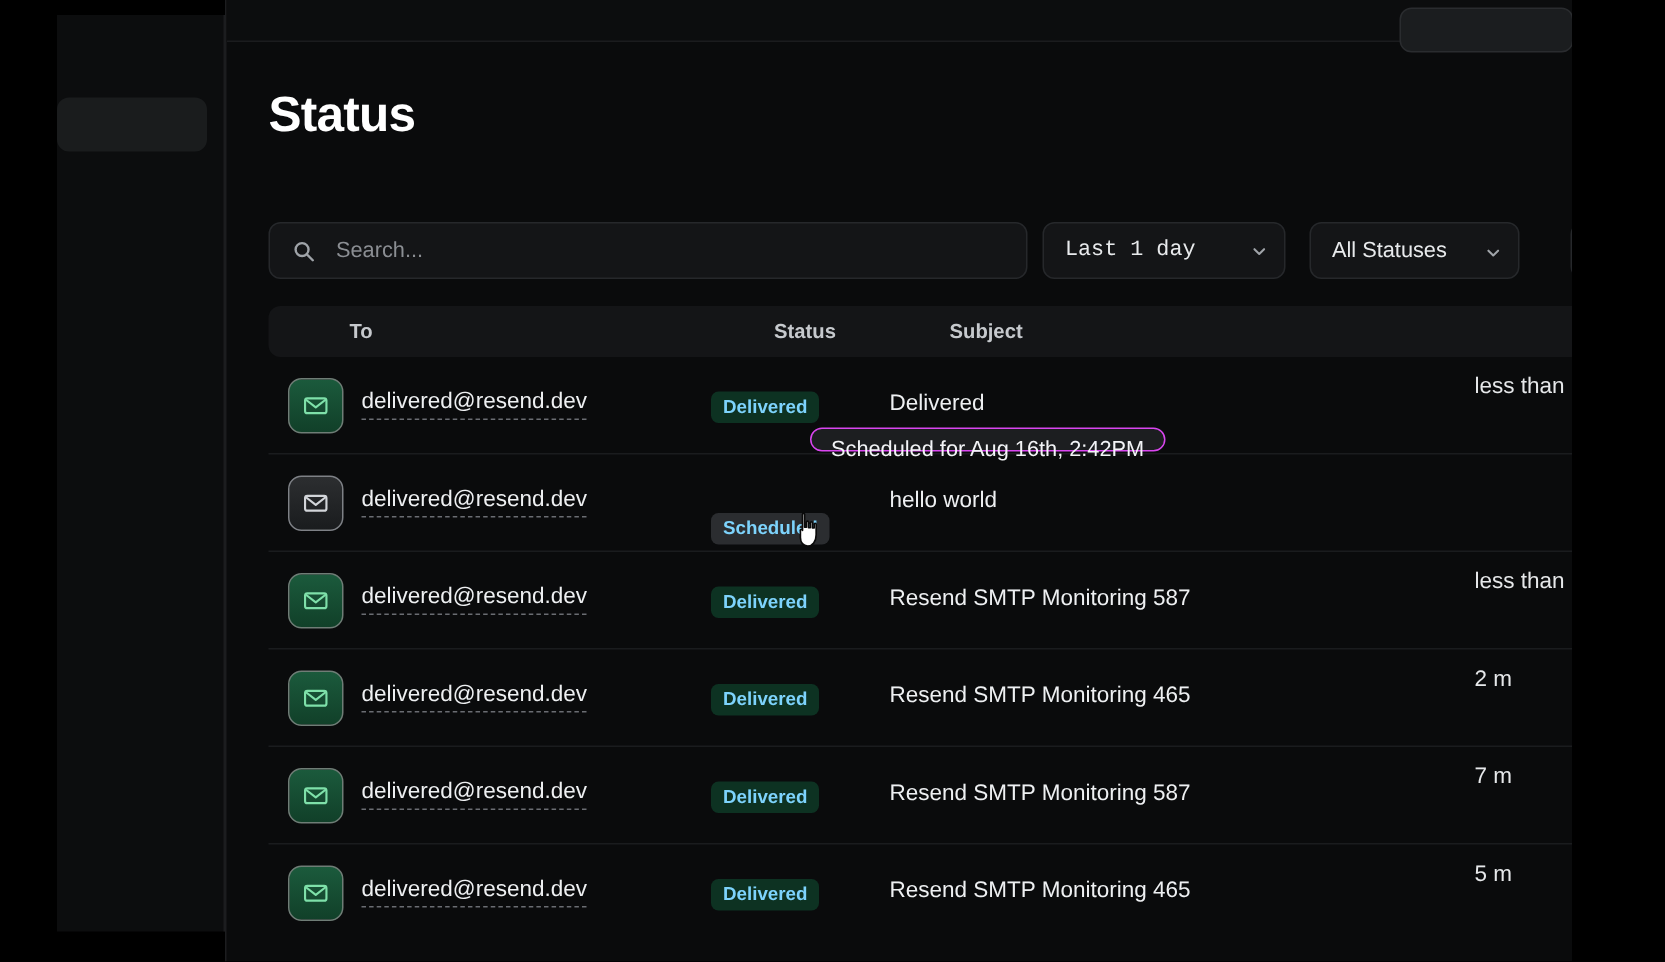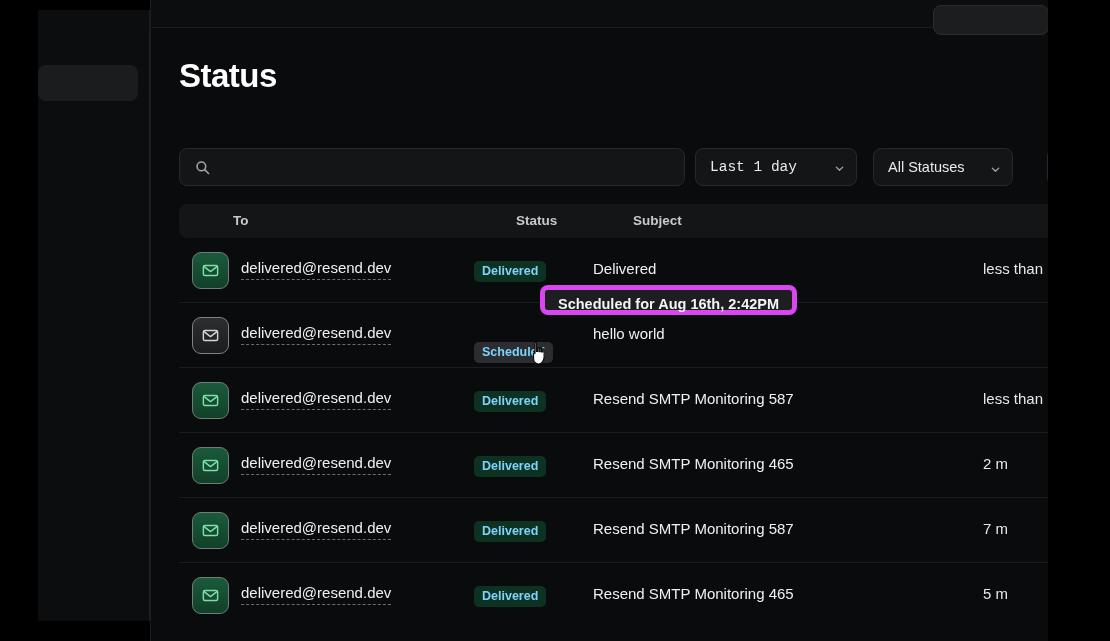--- a/index.html
+++ b/index.html
@@ -129,35 +129,35 @@
   }
   .badge.delivered { background:#0d3222; color:#7dd3fc; }
   .badge.scheduled { background:#2b2d30; color:#7dd3fc;margin-top:16px; }
 
   .subject {
     position:absolute; left:414px; top:22px;
     font-size:15px; color:#eef0f2;
     white-space:nowrap;
   }
   .when {
-    position:absolute; left:804px; top:22px;
+    position:absolute; left:804px; top:11px;
     font-size:15px; color:#e6e8ea;
     white-space:nowrap;
   }
 
   
   #tooltip {
     position:absolute; left:389px; top:285px;
-    height:30px; line-height:29px;
+    height:16px; line-height:29px;
     padding:0 13px;
     background:#1c1e20;
-    border:5px solid #d946ef;
+    border:1px solid #d946ef;
     border-radius:8px;
     color:#f2f4f6; font-size:14.5px;
-    white-space:nowrap; z-index:40;font-weight:bold;
+    white-space:nowrap; z-index:40;
   }
 
   
   #cursor { position:absolute; left:529px; top:341px; width:22px; height:26px; z-index:60; }
 </style>
 </head>
 <body>
 
 <div id="app">
 
@@ -175,20 +175,21 @@
 
     <div id="filters">
 
       <div id="search-box" class="ctl">
         <span id="search-icon">
           <svg viewBox="0 0 16 16" fill="none" stroke="#9fa3a8" stroke-width="1.7">
             <circle cx="6.8" cy="6.8" r="4.6"></circle>
               <line x1="10.3" y1="10.3" x2="14.4" y2="14.4" stroke-linecap="round"></line>
           </svg>
         </span>
+        <input id="search-input" type="text" placeholder="Search..." style="">
       </div>
 
       <div id="range-select" class="ctl select">
         <span>Last 1 day</span>
         <span class="chev">
           <svg viewBox="0 0 12 12" fill="none" stroke="#9fa3a8" stroke-width="1.5" stroke-linecap="round" stroke-linejoin="round">
               <polyline points="2.5,4.5 6,8 9.5,4.5"></polyline>
             </svg>
         </span>
       </div>

